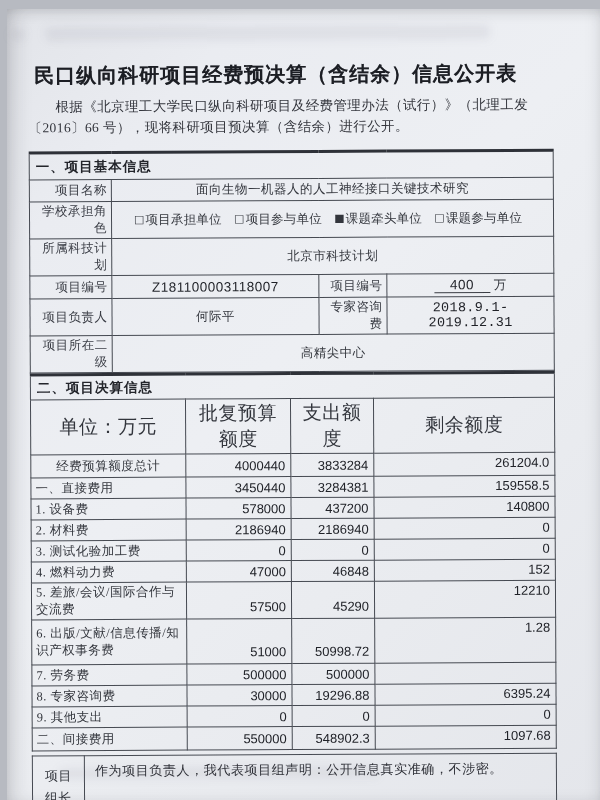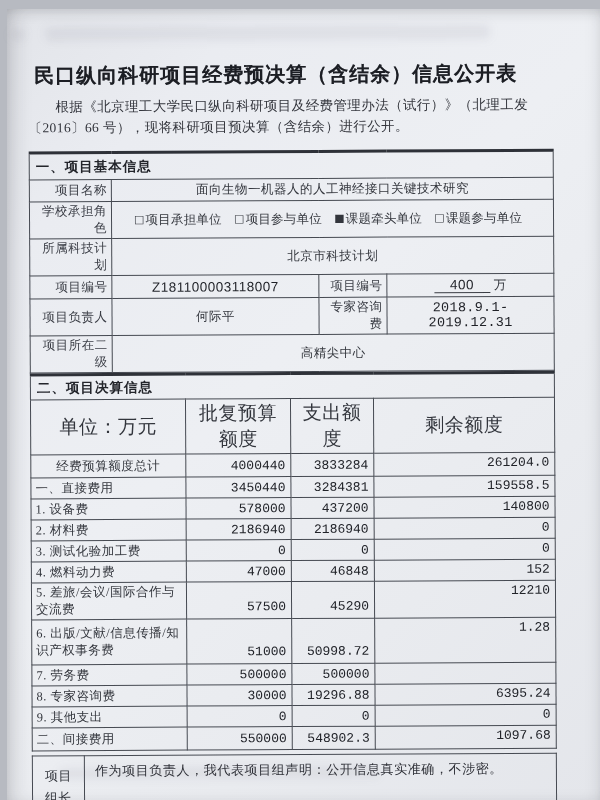--- a/index.html
+++ b/index.html
@@ -32,21 +32,21 @@
     border:1px solid #464a52;font-size:12.5px;color:#33363d;
     padding:1px 4px;letter-spacing:.5px;
   }
   .sec-row td{
     font-weight:bold;font-size:13.5px;color:#23252b;
     border-top:3px solid #2e3138;padding:2px 4px 1px 6px;letter-spacing:1px;
   }
   .lbl{text-align:right;color:#3a3d45;}
   .val-center{text-align:center;}
   .num{
-    font-family:Liberation Mono, monospace;
+    font-family:Liberation Sans, sans-serif;
     text-align:right;font-size:13px;color:#212329;letter-spacing:0;
     padding-right:5px;
   }
   .col-remaining{vertical-align:top;padding-top:2px;}
   .va-bottom{vertical-align:bottom;padding-bottom:4px;}
   .h22{height:22px;} .h23{height:23px;} .h21{height:21px;}
   .h35{height:35px;} .h45{height:45px;}
   .hdr td{text-align:center;font-size:19px;color:#32353c;height:30px;}
   .checkline{white-space:nowrap;letter-spacing:.2px;font-size:12.5px;}
   .checkline .opt{margin-right:9px;}

